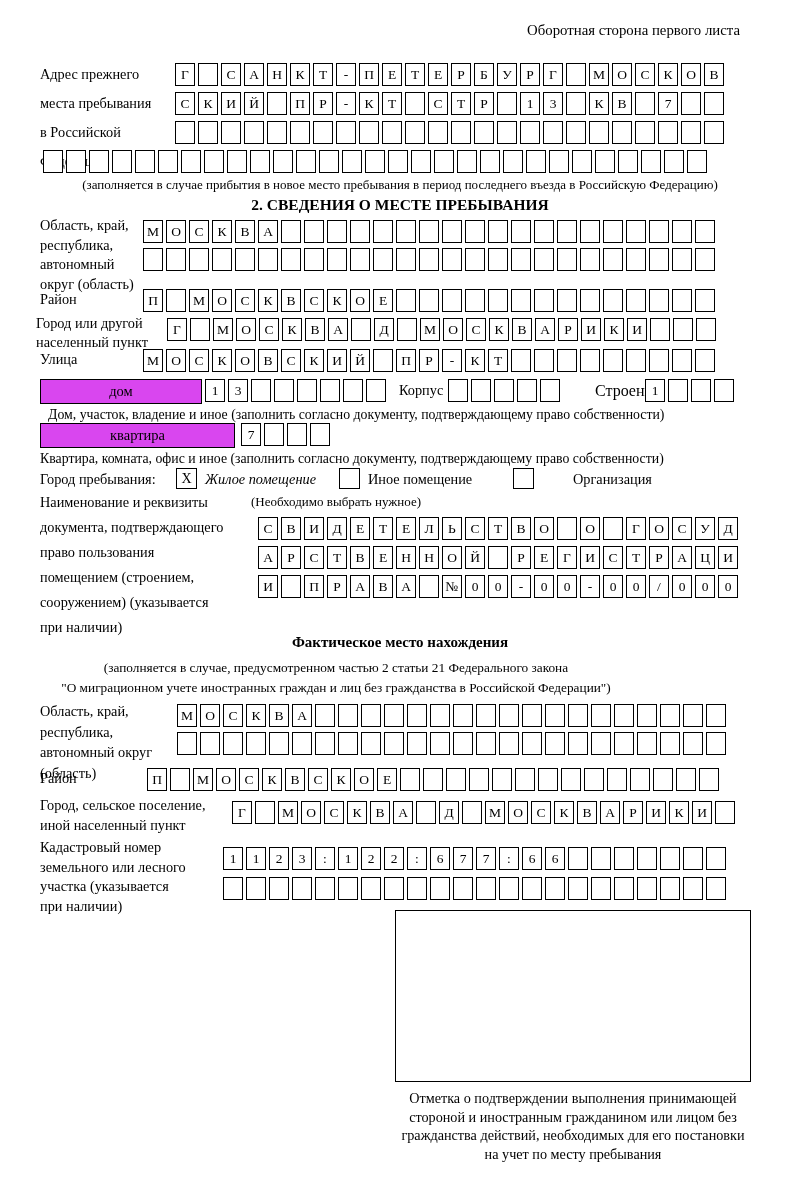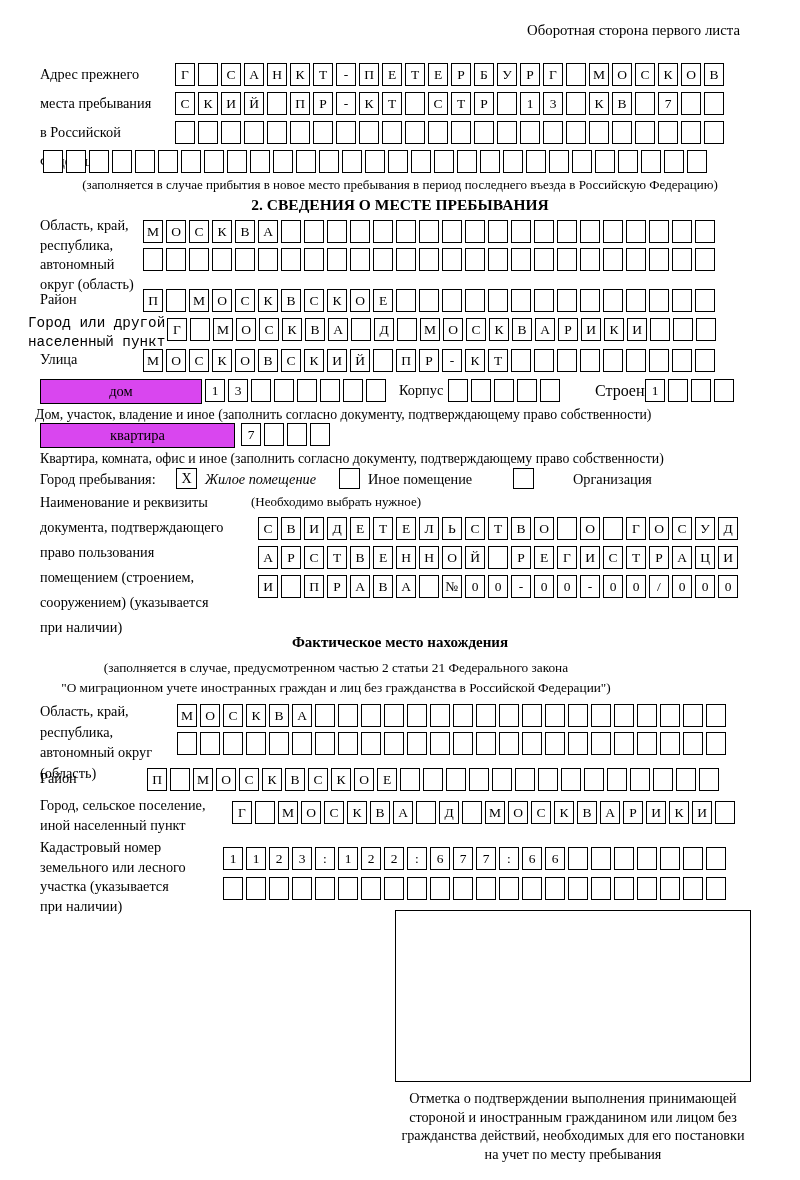--- a/index.html
+++ b/index.html
@@ -219,21 +219,21 @@
     <span class="cb"></span>
     <span class="cb"></span>
     <span class="cb"></span>
     <span class="cb"></span>
     <span class="cb"></span>
     <span class="cb"></span>
     <span class="cb"></span>
     <span class="cb"></span>
   </div>
 
-<div class="abs lbl" style="left:28px;top:314px;line-height:18.5px;font-family:Liberation Mono, monospace;">Город или другой
+<div class="abs lbl" style="left:36px;top:314px;line-height:18.5px;">Город или другой
 населенный пункт</div>
 <div class="abs cells" style="left:167px;top:318px;">
     <span class="cb">Г</span>
     <span class="cb"></span>
     <span class="cb">М</span>
     <span class="cb">О</span>
     <span class="cb">С</span>
     <span class="cb">К</span>
     <span class="cb">В</span>
     <span class="cb">А</span>
@@ -303,21 +303,21 @@
     <span class="cb"></span>
     <span class="cb"></span>
   </div>
 <div class="abs cap" style="left:595px;top:382px;font-size:16px;">Строение</div>
 <div class="abs cells" style="left:645px;top:379px;">
     <span class="cb">1</span>
     <span class="cb"></span>
     <span class="cb"></span>
     <span class="cb"></span>
   </div>
-<div class="abs cap" style="left:35px;top:407px;">Дом, участок, владение и иное (заполнить согласно документу, подтверждающему право собственности)</div>
+<div class="abs cap" style="left:48px;top:407px;">Дом, участок, владение и иное (заполнить согласно документу, подтверждающему право собственности)</div>
 
 <div class="abs widebox" style="left:40px;top:423px;width:193px;">квартира</div>
 <div class="abs cells" style="left:241px;top:423px;">
     <span class="cb">7</span>
     <span class="cb"></span>
     <span class="cb"></span>
     <span class="cb"></span>
   </div>
 <div class="abs cap" style="left:40px;top:451px;">Квартира, комната, офис и иное (заполнить согласно документу, подтверждающему право собственности)</div>
 

